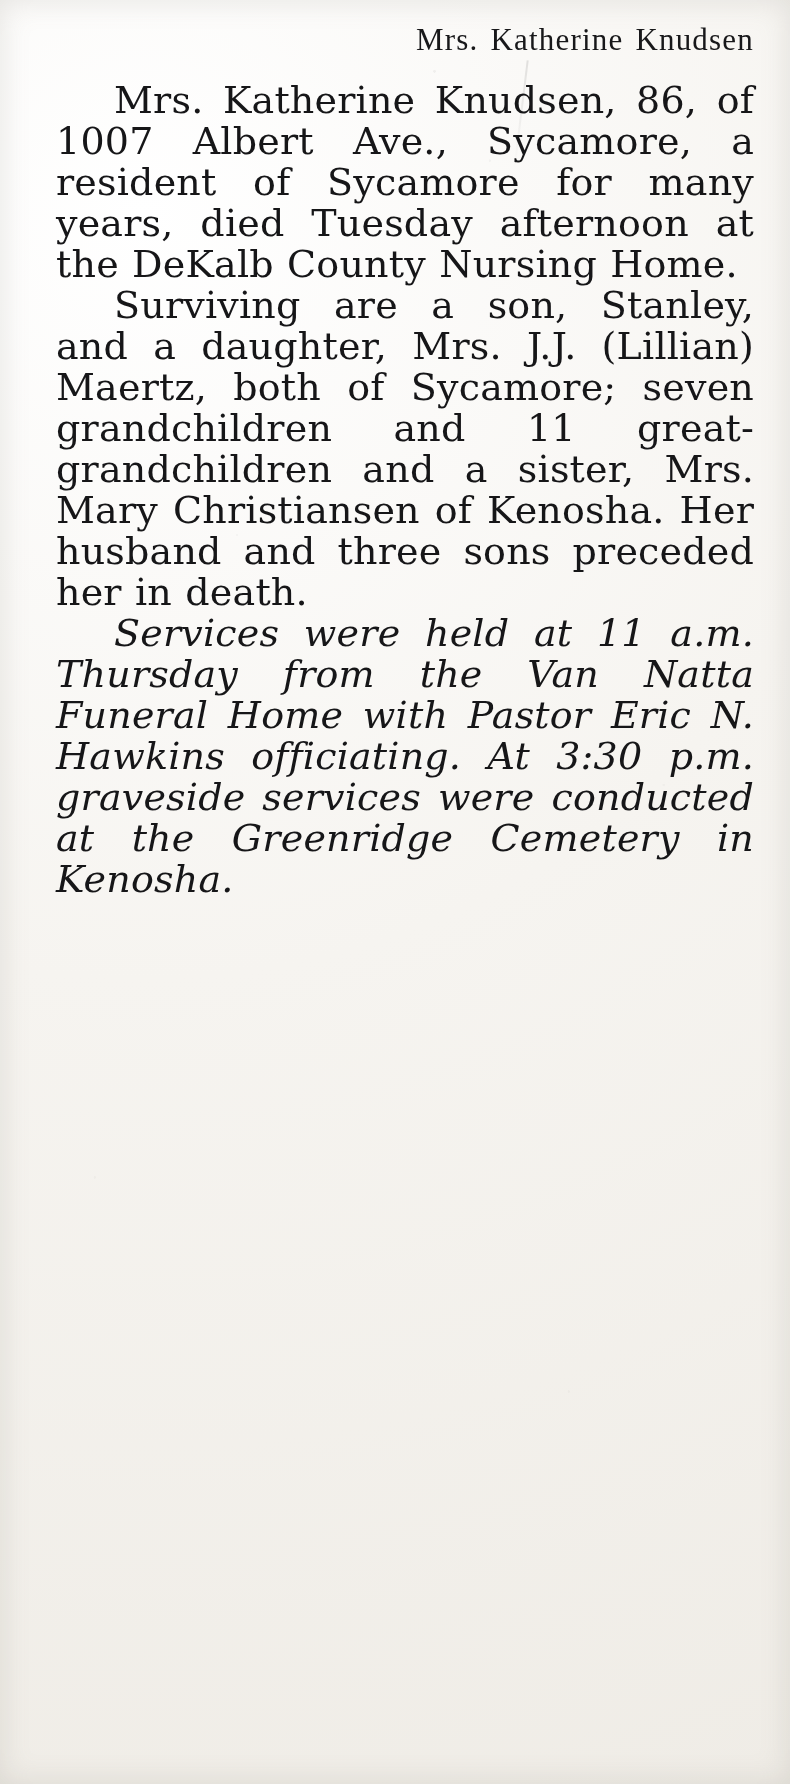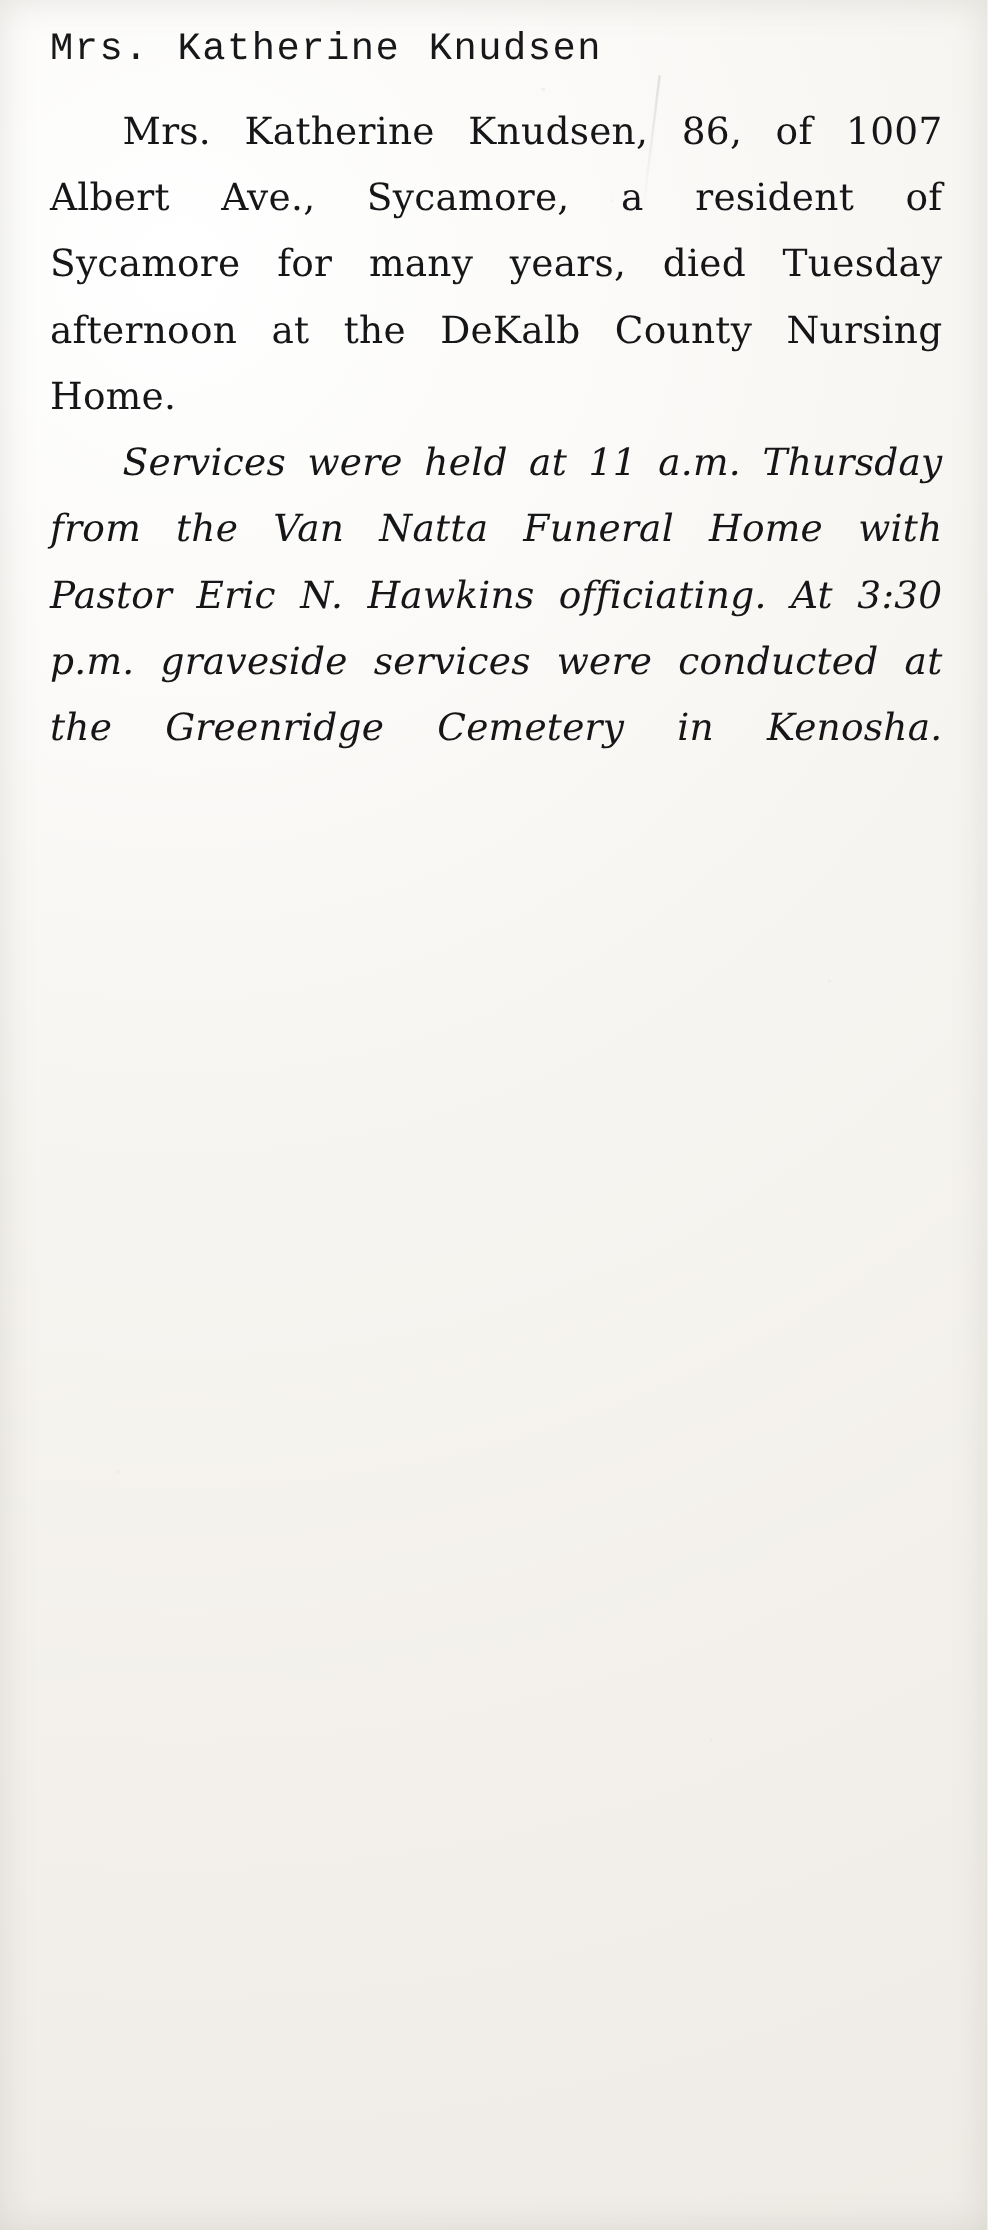--- a/index.html
+++ b/index.html
@@ -50,35 +50,35 @@
     pointer-events: none;
   }
   .edge-shade {
     position: absolute;
     inset: 0;
     pointer-events: none;
     box-shadow: inset 0 0 30px rgba(120,115,105,0.18);
   }
 
   .headline {
-    text-align: left;
+    text-align: right;
     font-size: 31px;
     letter-spacing: 1.2px;
     color: #18181a;
     margin: 4px 0 22px 0;
-    font-family: Liberation Mono, monospace;
+    font-family: Liberation Serif, serif;
     font-weight: 400;
     word-spacing: 3px;
   }
 
   .body-text p {
-    margin: 0 0 0 0;
+    margin: 0 0 0 16px;
     text-indent: 58px;
-    font-size: 30px;
-    line-height: 53px;
+    font-size: 38px;
+    line-height: 41px;
     color: #161618;
     text-align: justify;
     text-align-last: left;
     word-spacing: 1px;
     letter-spacing: 0.2px;
     -webkit-hyphens: none;
     hyphens: none;
   }
   .body-text p.last {
     text-align: justify;
@@ -90,17 +90,18 @@
 <body>
 
 <div class="clipping">
   <div class="paper-noise"></div>
   <div class="fold"></div>
 
   <h1 class="headline">Mrs. Katherine Knudsen</h1>
 
   <div class="body-text">
     <p>Mrs. Katherine Knudsen, 86, of 1007 Albert Ave., Sycamore, a resident of Sycamore for many years, died Tuesday afternoon at the DeKalb County Nursing Home.</p>
+    <p>Surviving are a son, Stanley, and a daughter, Mrs. J.J. (Lillian) Maertz, both of Sycamore; seven grandchildren and 11 great-grandchildren and a sister, Mrs. Mary Christiansen of Kenosha. Her husband and three sons preceded her in death.</p>
     <p class="last">Services were held at 11 a.m. Thursday from the Van Natta Funeral Home with Pastor Eric N. Hawkins officiating. At 3:30 p.m. graveside services were conducted at the Greenridge Cemetery in Kenosha.</p>
   </div>
 
   <div class="edge-shade"></div>
 </div>
 
 </body></html>

